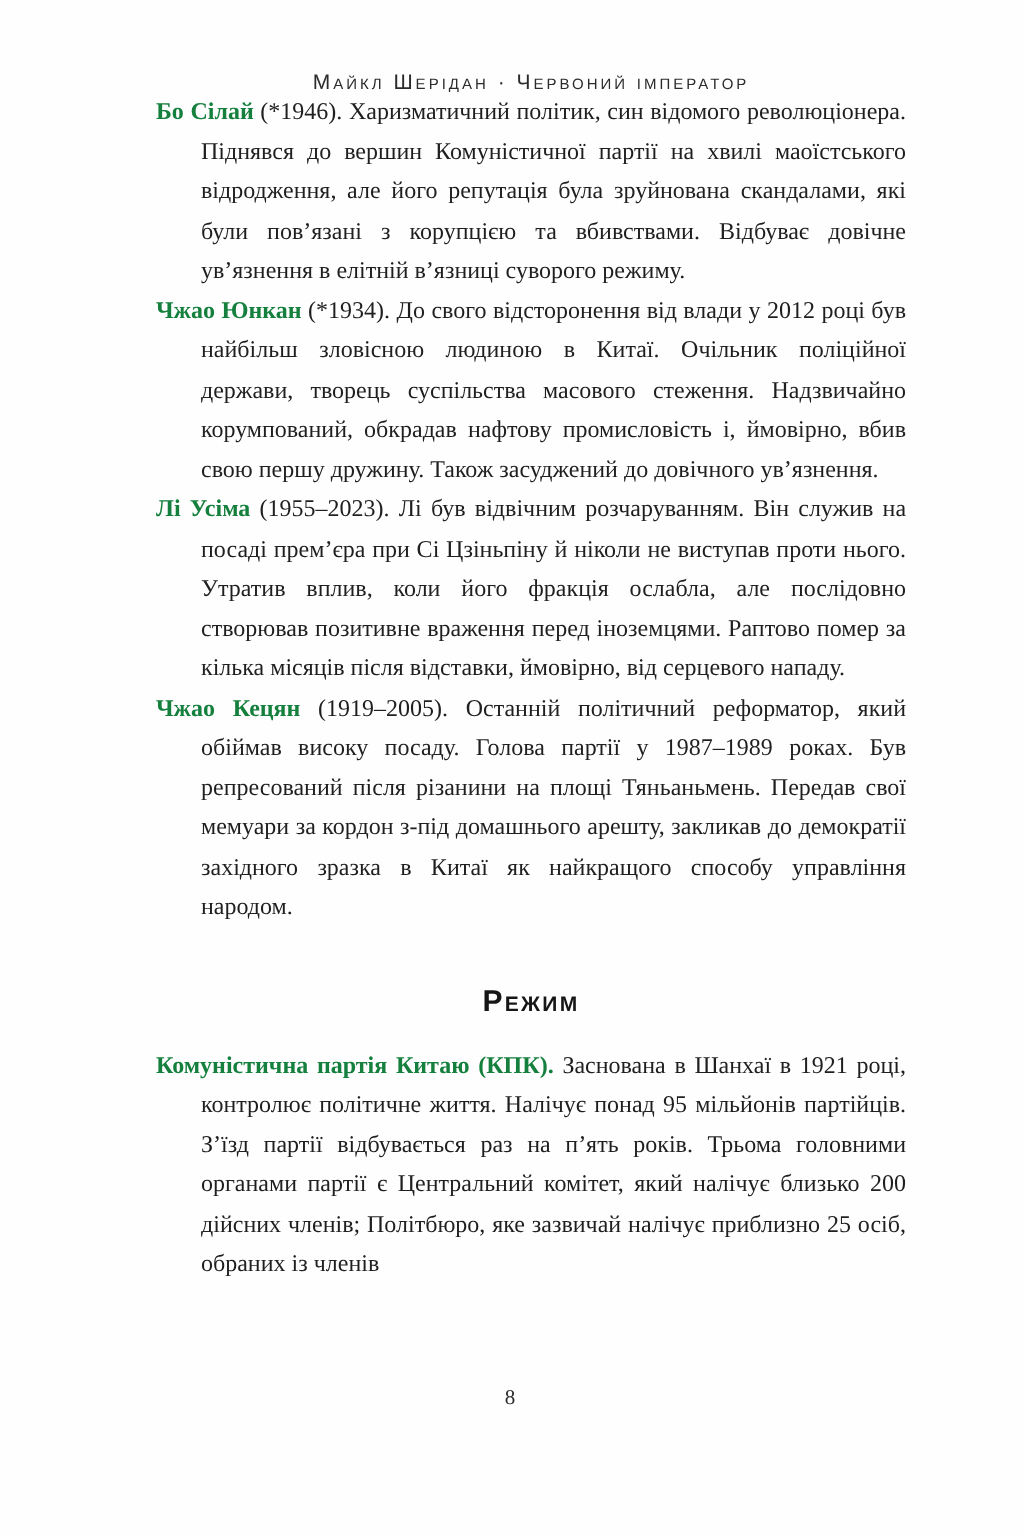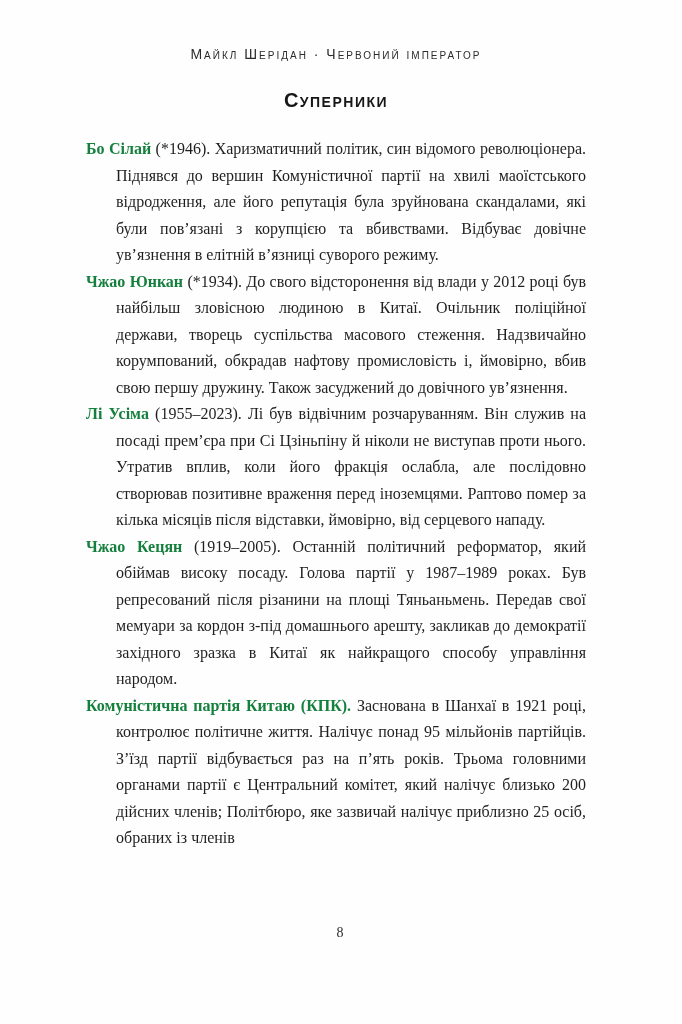--- a/index.html
+++ b/index.html
@@ -12,21 +12,21 @@
     width: 682px;
     height: 1024px;
     margin: 0 auto;
     background: #fefefe;
     overflow: hidden;
     font-family: "Liberation Serif", "DejaVu Serif", serif;
     color: #1f1f1f;
   }
   .content {
     position: absolute;
-    left: 86px;
+    left: 104px;
     top: 46px;
     width: 500px;
   }
   .running-header {
     font-family: "Liberation Sans", "DejaVu Sans", sans-serif;
     font-variant: small-caps;
     font-size: 14px;
     letter-spacing: 2px;
     text-align: center;
     color: #2b2b2b;
@@ -75,21 +75,20 @@
   }
 </style>
 </head>
 <body>
 
 <div class="page">
   <div class="content">
 
     <div class="running-header">Майкл Шерідан · Червоний імператор</div>
 
-    <h2 class="section-heading">Суперники</h2>
 
     <p class="entry">
       <b class="entry-name">Бо Сілай</b>
       <span>(*1946). Харизматичний політик, син відомого революціонера. Піднявся до вершин Комуністичної партії на хвилі маоїстського відродження, але його репутація була зруйнована скандалами, які були пов’язані з корупцією та вбивствами. Відбуває довічне ув’язнення в елітній в’язниці суворого режиму.</span>
     </p>
 
     <p class="entry">
       <b class="entry-name">Чжао Юнкан</b>
       <span>(*1934). До свого відсторонення від влади у 2012 році був найбільш зловісною людиною в Китаї. Очільник поліційної держави, творець суспільства масового стеження. Надзвичайно корумпований, обкрадав нафтову промисловість і, ймовірно, вбив свою першу дружину. Також засуджений до довічного ув’язнення.</span>
     </p>
@@ -97,20 +96,21 @@
     <p class="entry">
       <b class="entry-name">Лі Усіма</b>
       <span>(1955–2023). Лі був відвічним розчаруванням. Він служив на посаді прем’єра при Сі Цзіньпіну й ніколи не виступав проти нього. Утратив вплив, коли його фракція ослабла, але послідовно створював позитивне враження перед іноземцями. Раптово помер за кілька місяців після відставки, ймовірно, від серцевого нападу.</span>
     </p>
 
     <p class="entry">
       <b class="entry-name">Чжао Кецян</b>
       <span>(1919–2005). Останній політичний реформатор, який обіймав високу посаду. Голова партії у 1987–1989 роках. Був репресований після різанини на площі Тяньаньмень. Передав свої мемуари за кордон з-під домашнього арешту, закликав до демократії західного зразка в Китаї як найкращого способу управління народом.</span>
     </p>
 
+    <h2 class="section-heading regime">Режим</h2>
 
 
     <p class="entry">
       <b class="entry-name">Комуністична партія Китаю (КПК).</b>
       <span>Заснована в Шанхаї в 1921 році, контролює політичне життя. Налічує понад 95 мільйонів партійців. З’їзд партії відбувається раз на п’ять років. Трьома головними органами партії є Центральний комітет, який налічує близько 200 дійсних членів; Політбюро, яке зазвичай налічує приблизно 25 осіб, обраних із членів</span>
     </p>
 
   </div>
 
   <div class="page-number">8</div>

